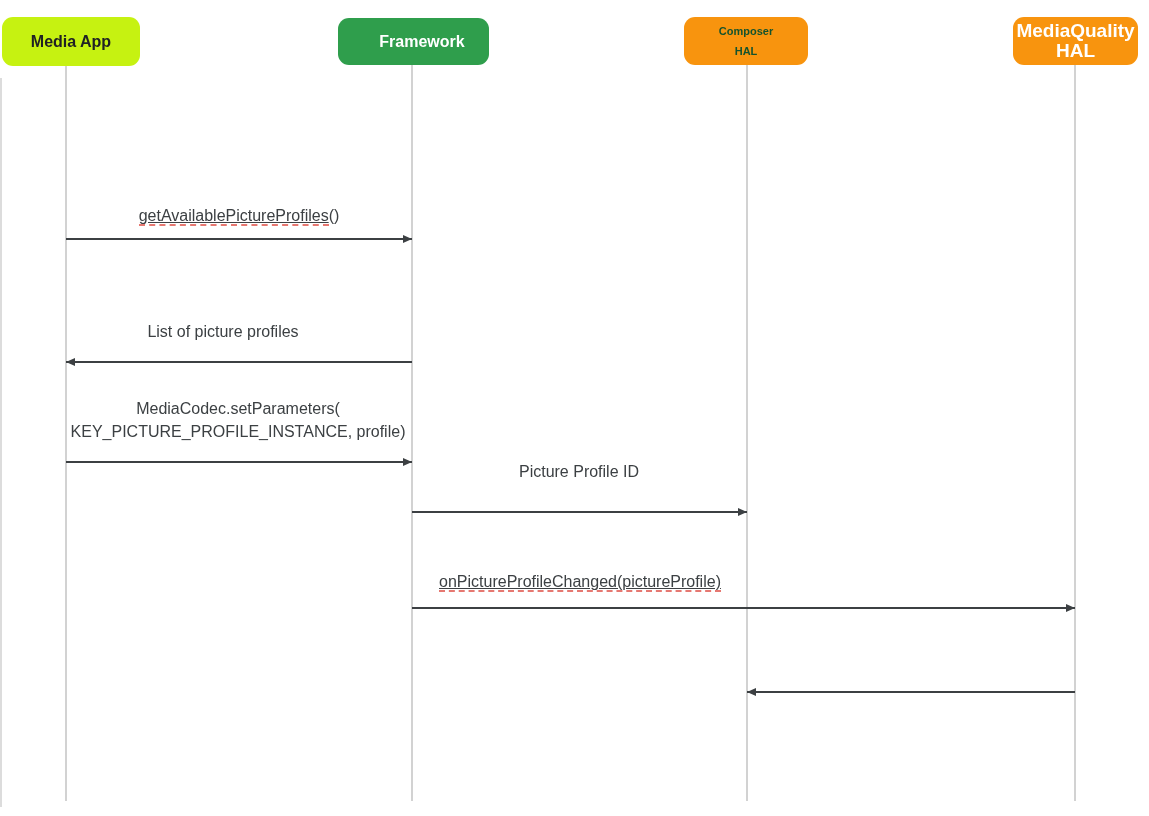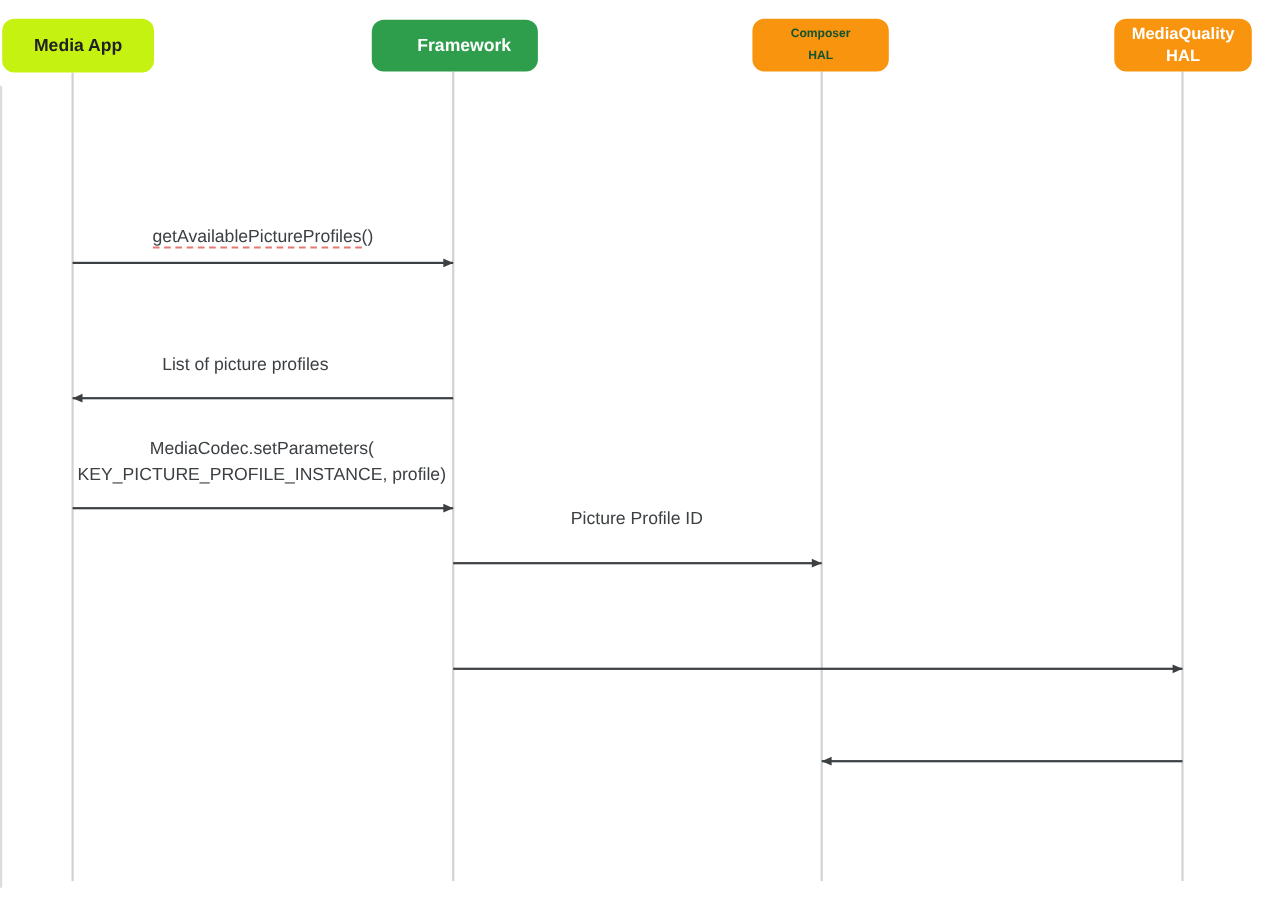--- a/index.html
+++ b/index.html
@@ -21,28 +21,28 @@
   
   .actor {
     position: absolute;
     display: flex; align-items: center; justify-content: center;
     text-align: center; font-weight: bold; white-space: pre-line;
     border-radius: 11px;
   }
   .actor-media        { left: 2px;    top: 17px; width: 138px; height: 49px; background: #c6f211; color: #202124; font-size: 16px; }
   .actor-framework    { left: 338px;  top: 18px; width: 151px; height: 47px; background: #2f9e4c; color: #ffffff; font-size: 16px; padding-left: 17px; }
   .actor-composer     { left: 684px;  top: 17px; width: 124px; height: 48px; background: #f8940e; color: #14532d; font-size: 11px; line-height: 20px; }
-  .actor-mediaquality { left: 1013px; top: 17px; width: 125px; height: 48px; background: #f8940e; color: #ffffff; font-size: 15px; line-height: 20px; }
+  .actor-mediaquality { left: 1013px; top: 17px; width: 125px; height: 48px; background: #f8940e; color: #ffffff; font-size: 19px; line-height: 20px; }
 
   
   .msg-label {
     position: absolute; text-align: center; color: #3c4043;
     font-size: 16px; white-space: pre; line-height: 23px;
   }
-  .spell { border-bottom: 2px dashed rgba(217, 48, 37, 0.65); padding-bottom: 0px; }
+  .spell { border-bottom: 2px dashed rgba(217, 48, 37, 0.65); padding-bottom: 0px; text-decoration: underline; }
 
   .m1-label { left: 39px;  top: 204px; width: 400px; }
   .m2-label { left: 23px;  top: 320px; width: 400px; }
   .m3-label { left: -22px; top: 397px; width: 520px; }
   .m4-label { left: 379px; top: 460px; width: 400px; }
   .m5-label { left: 330px; top: 570px; width: 500px; }
   .m6-label { left: 711px; top: 654px; width: 400px; }
 
   
   .arrow { position: absolute; height: 1.5px; background: #3c4043; }
@@ -93,20 +93,21 @@
 KEY_PICTURE_PROFILE_INSTANCE, profile)</span></div>
   <div class="arrow a3">
       <i class="head right"></i>
     </div>
 
   <div class="msg-label m4-label"><span>Picture Profile ID</span></div>
   <div class="arrow a4">
       <i class="head right"></i>
     </div>
 
+  <div class="msg-label m5-label"><span class="spell">onPictureProfileChanged(pictureProfile)</span></div>
   <div class="arrow a5">
       <i class="head right"></i>
     </div>
 
   <div class="arrow a6">
       <i class="head left"></i>
     </div>
 
 </div>
 

